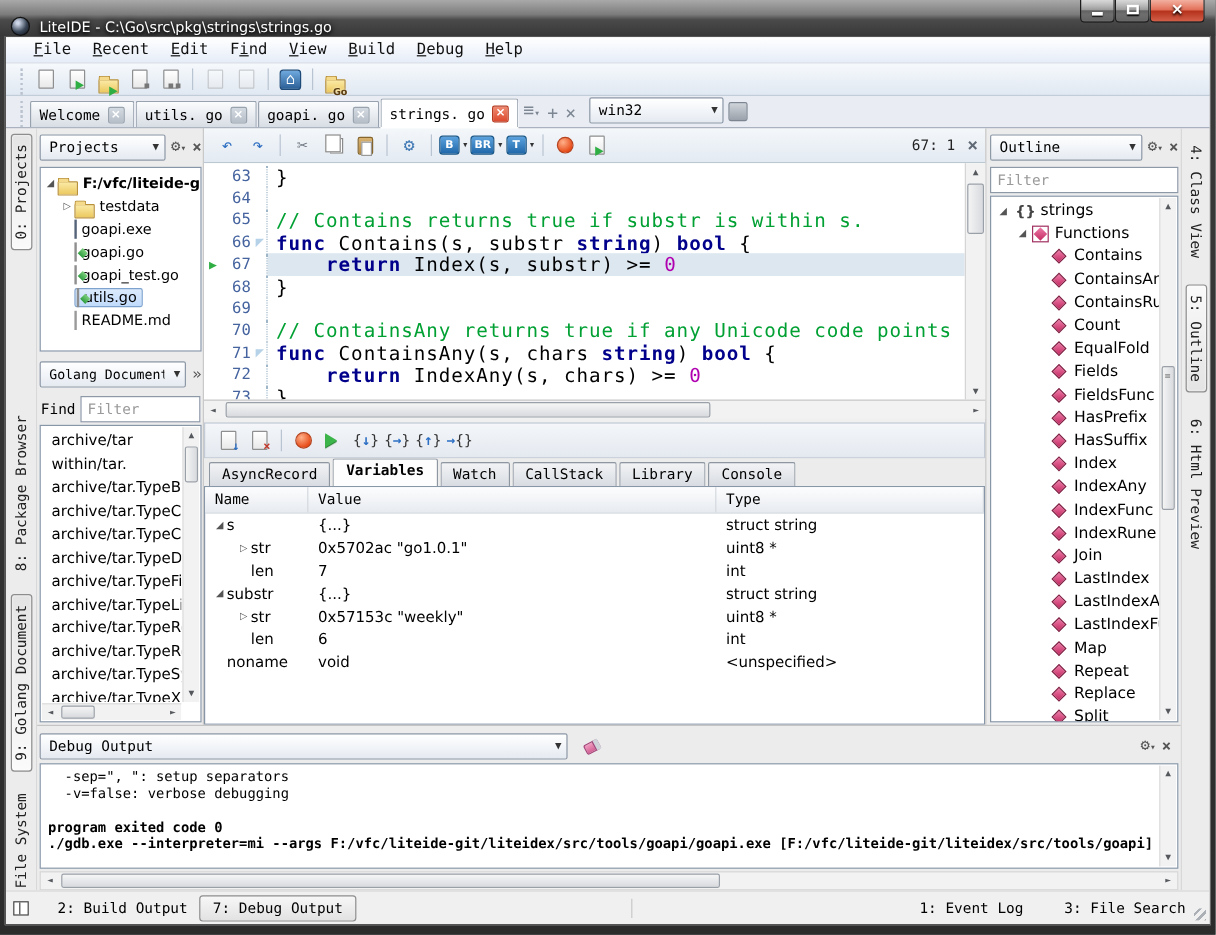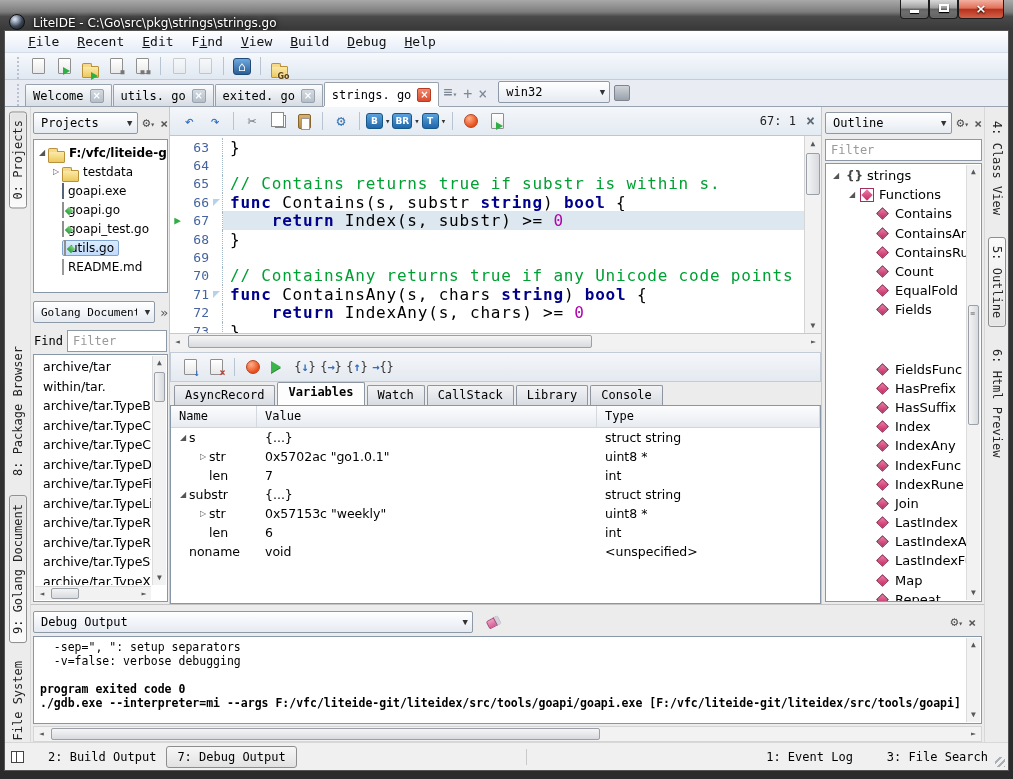--- a/index.html
+++ b/index.html
@@ -282,21 +282,21 @@
       <span style="display:flex;align-items:flex-end;">
           <span class="tab">
             <span class="tab-label">Welcome</span>
             <span class="tab-close">×</span>
           </span>
           <span class="tab">
             <span class="tab-label">utils. go</span>
             <span class="tab-close">×</span>
           </span>
           <span class="tab">
-            <span class="tab-label">exited. go</span>
+            <span class="tab-label">goapi. go</span>
             <span class="tab-close">×</span>
           </span>
           <span class="tab active">
             <span class="tab-label">strings. go</span>
             <span class="tab-close">×</span>
           </span>
         </span>
       <span style="display:flex;align-items:flex-end;">
           <span class="tab-tool">≡<span style="font-size: 8px;">▾</span></span>
           <span class="tab-tool">+</span>
@@ -683,21 +683,21 @@
                     <span>Count</span>
                   </div>
                   <div class="orow" style="padding-left: 46px;">
                     <span class="diamond"></span>
                     <span>EqualFold</span>
                   </div>
                   <div class="orow" style="padding-left: 46px;">
                     <span class="diamond"></span>
                     <span>Fields</span>
                   </div>
-                  <div class="orow" style="padding-left: 46px; margin-top: 40px;">
+                  <div class="orow" style="padding-left: 46px;">
                     <span class="diamond"></span>
                     <span>FieldsFunc</span>
                   </div>
                   <div class="orow" style="padding-left: 46px;">
                     <span class="diamond"></span>
                     <span>HasPrefix</span>
                   </div>
                   <div class="orow" style="padding-left: 46px;">
                     <span class="diamond"></span>
                     <span>HasSuffix</span>

